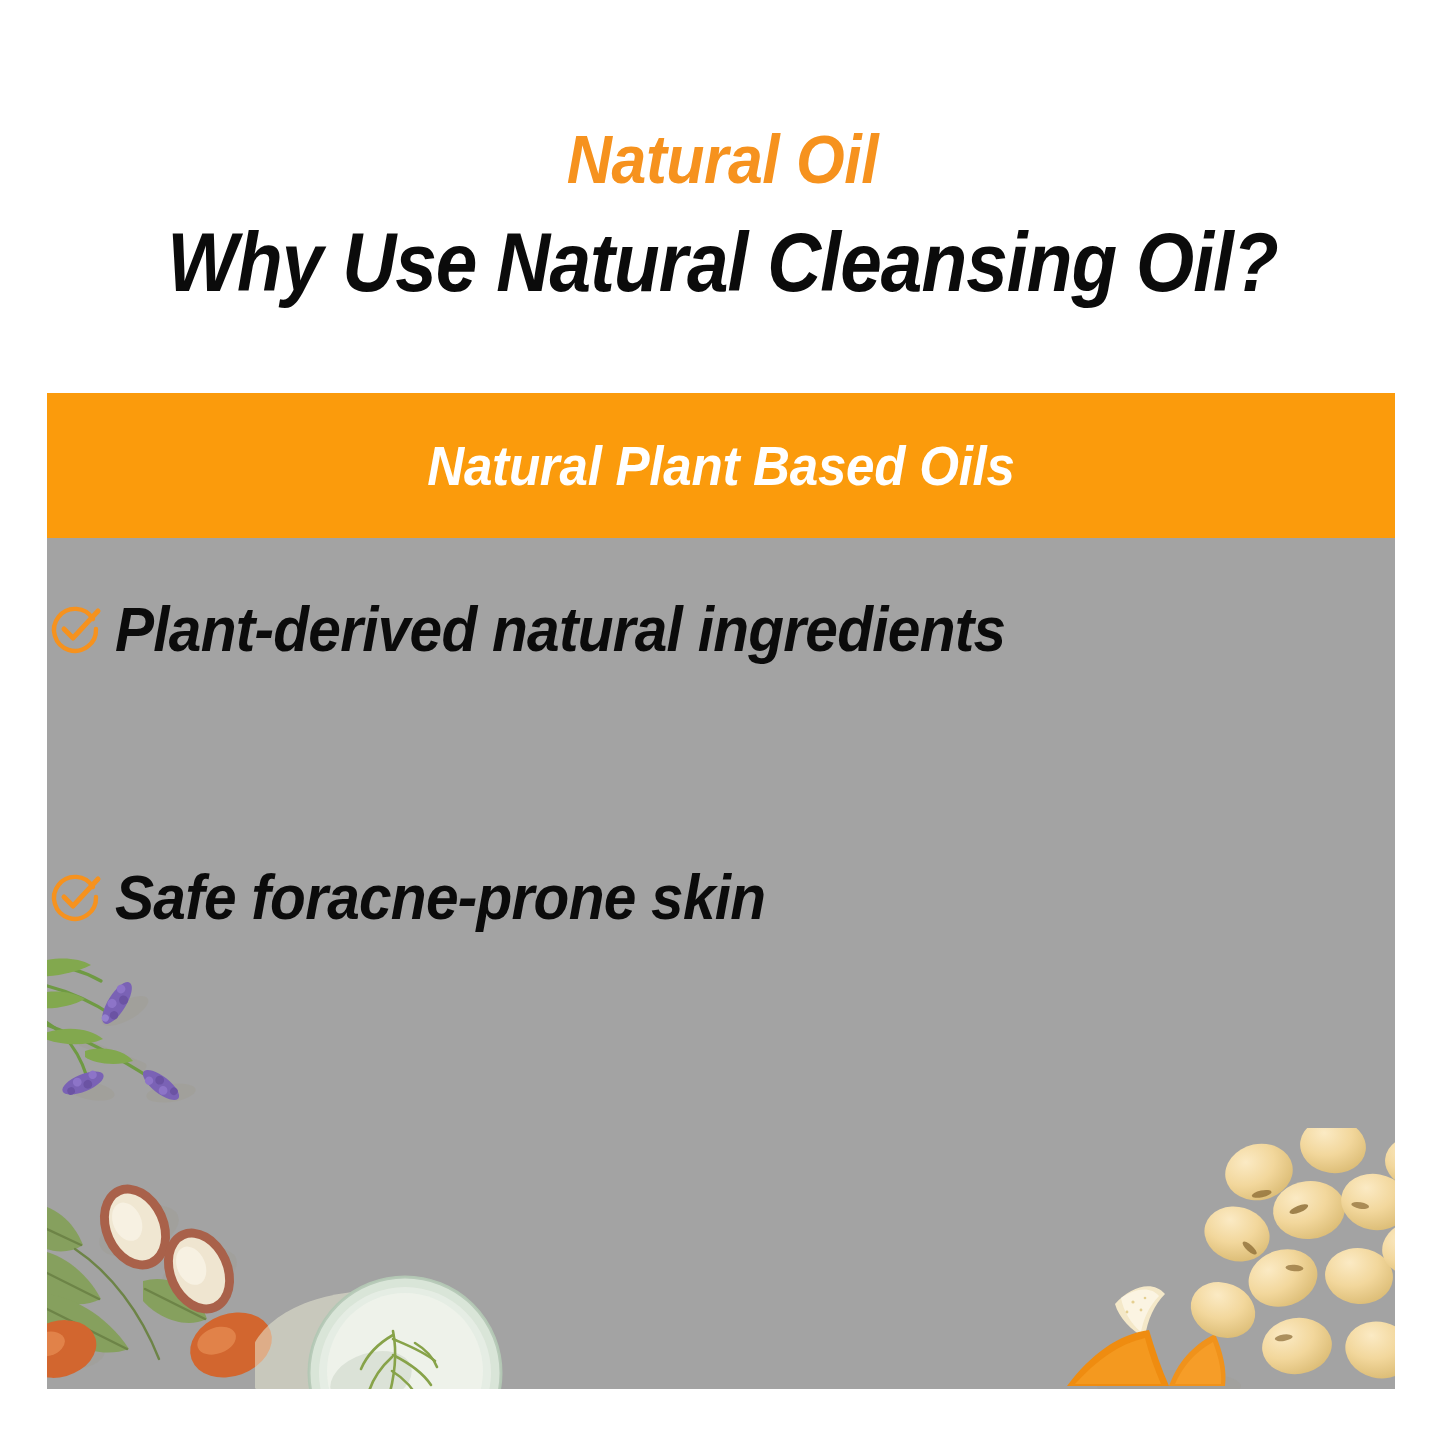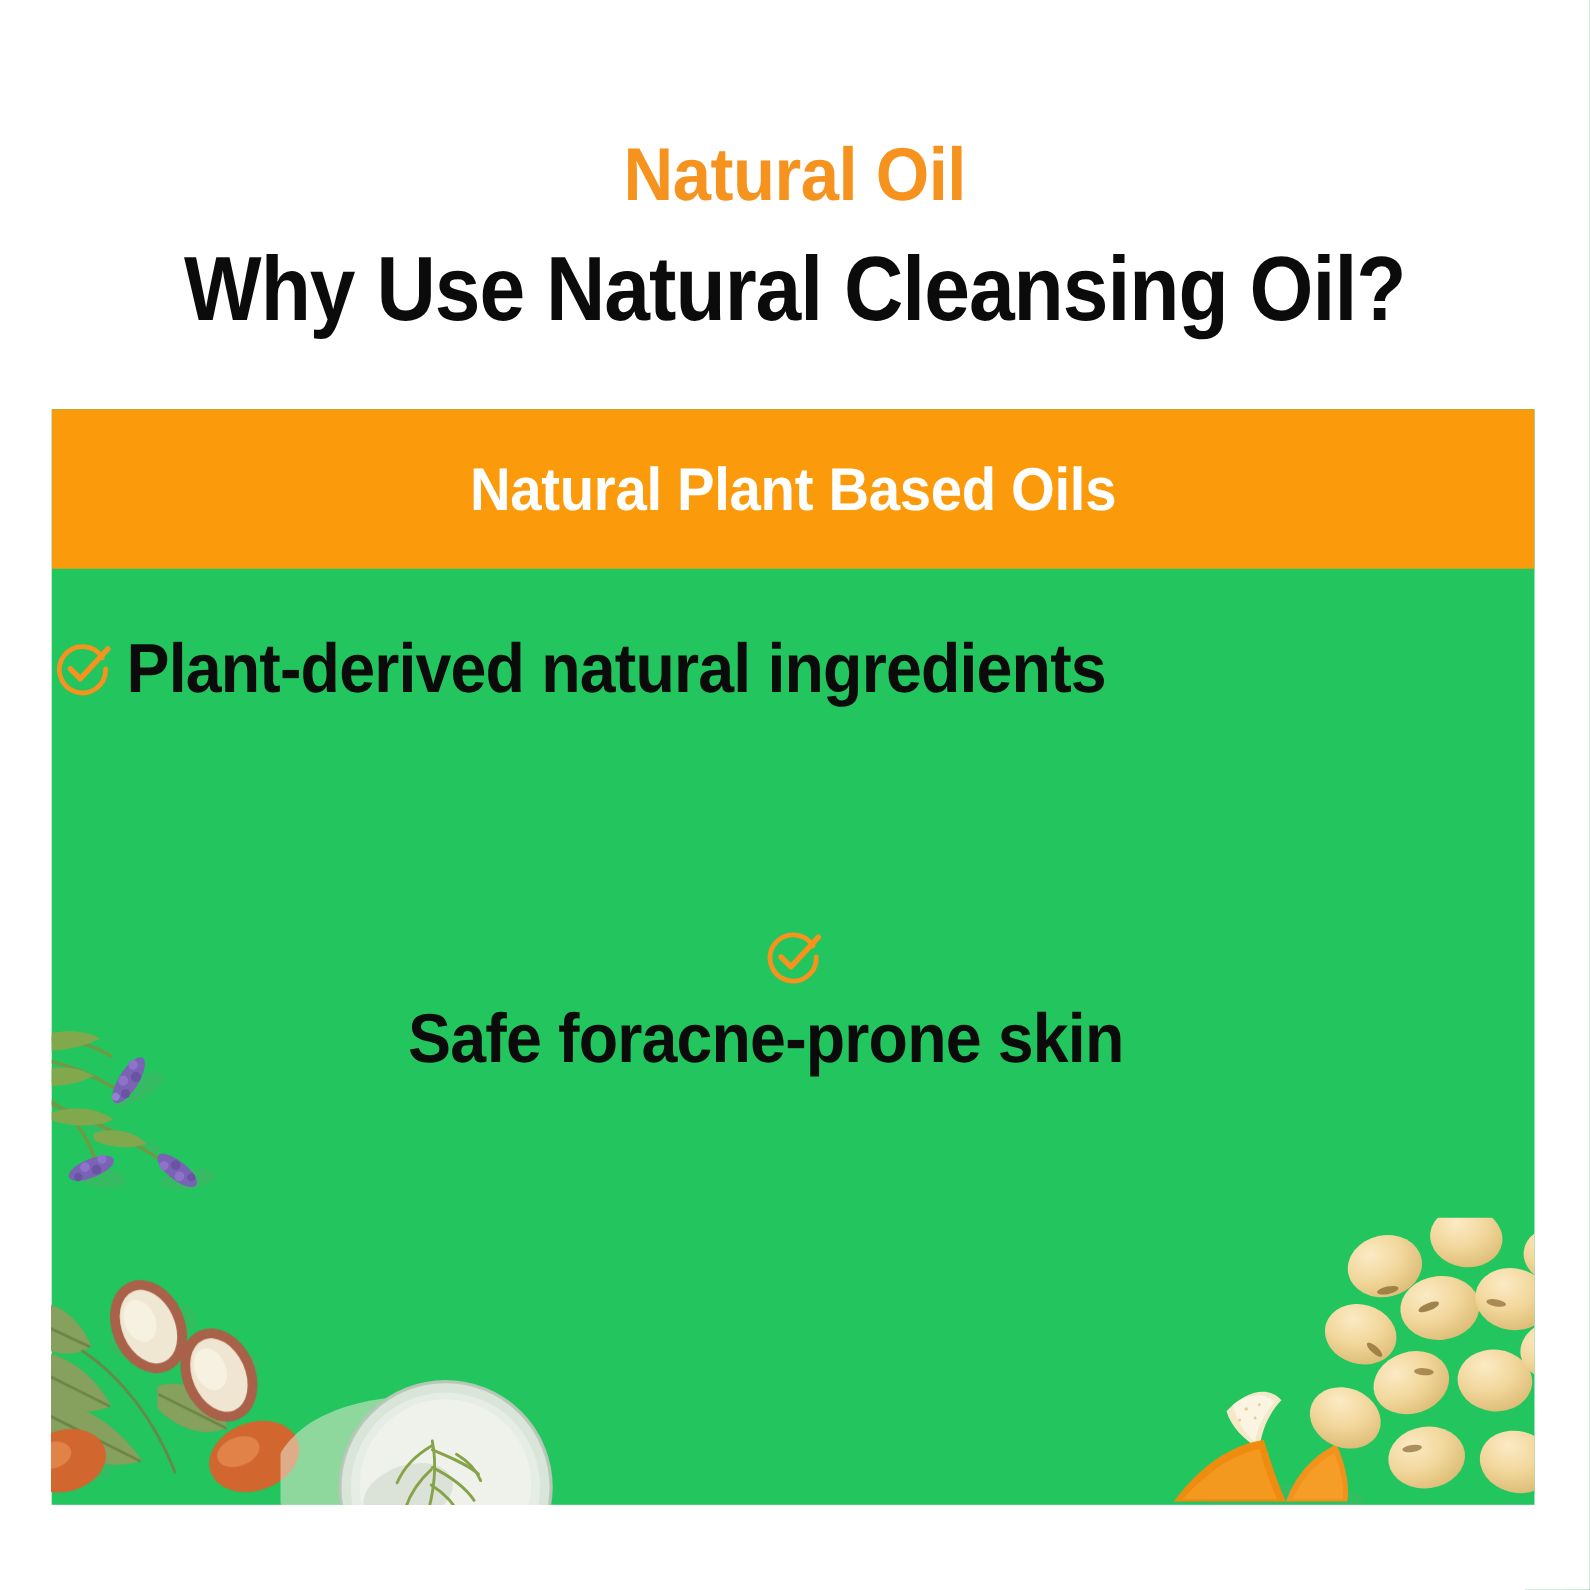--- a/index.html
+++ b/index.html
@@ -14,20 +14,21 @@
     -webkit-font-smoothing: antialiased;
     overflow: hidden;
   }
 
   #page {
     position: relative;
     width: 1425px;
     height: 1445px;
     background: #ffffff;
     overflow: hidden;
+    font-style: italic;
   }
 
   
   .eyebrow {
     position: absolute;
     left: 0;
     top: 120px;
     width: 1445px;
     text-align: center;
     font-size: 68px;
@@ -52,24 +53,24 @@
     color: #0b0b0b;
     font-family: "Liberation Sans Narrow", "Liberation Sans", sans-serif;
     transform: scaleX(0.9);
     transform-origin: center top;
   }
 
   
   .card {
     position: absolute;
     left: 47px;
-    top: 372px;
+    top: 393px;
     width: 1348px;
     height: 996px;
-    background: #22c55e;
+    background: #a3a3a3;
     overflow: hidden;
   }
   .card-header {
     position: absolute;
     left: 0;
     top: 0;
     width: 1348px;
     height: 145px;
     background: #FB9B0C;
   }
@@ -104,21 +105,21 @@
     position: absolute;
     left: 0;
     width: 1348px;
     display: flex;
     align-items: center;
     justify-content: flex-start;
     gap: 12px;
   }
   .benefit-row.r0 { top: 57px; }
   .benefit-row.r1 { top: 196px; }
-  .benefit-row.r2 { top: 325px; flex-direction: column; }
+  .benefit-row.r2 { top: 325px; }
   .benefit-row.r3 { top: 457px; }
   .benefit-row.r4 { top: 588px; }
 
   .check-icon {
     flex: 0 0 auto;
     width: 56px;
     height: 56px;
     display: block;
   }
   .benefit-label {

